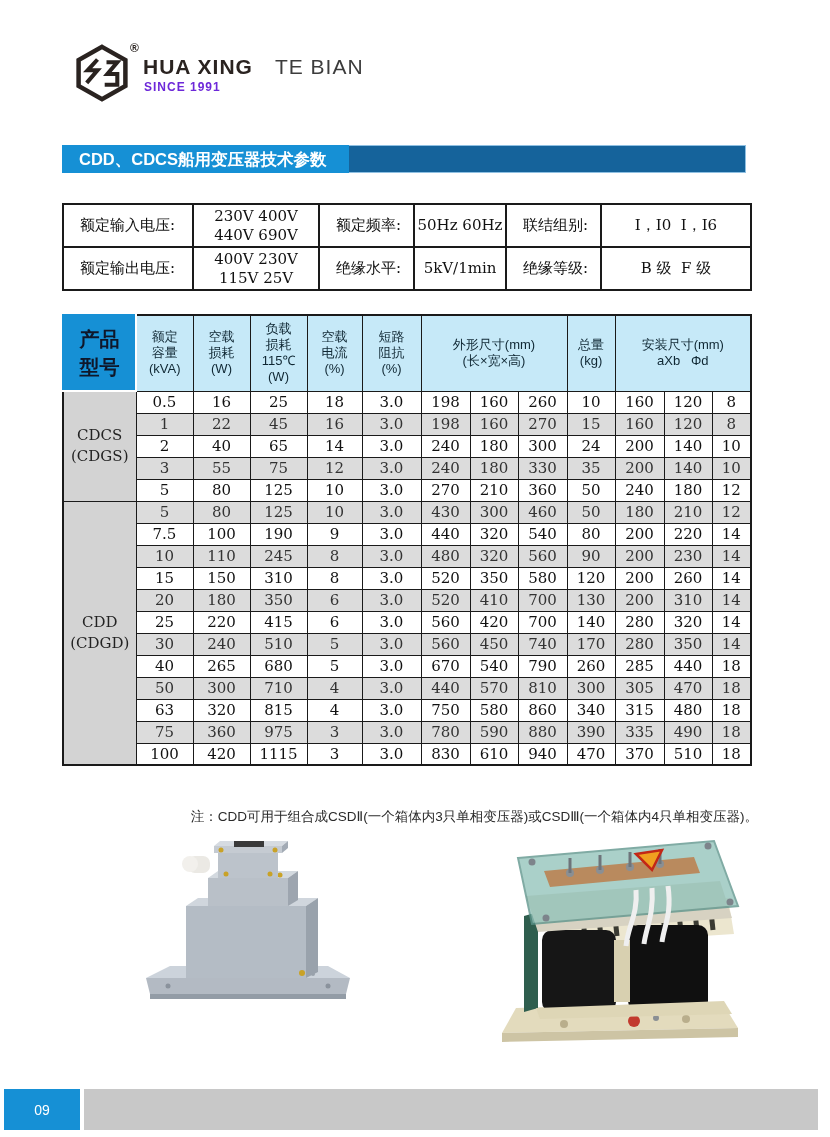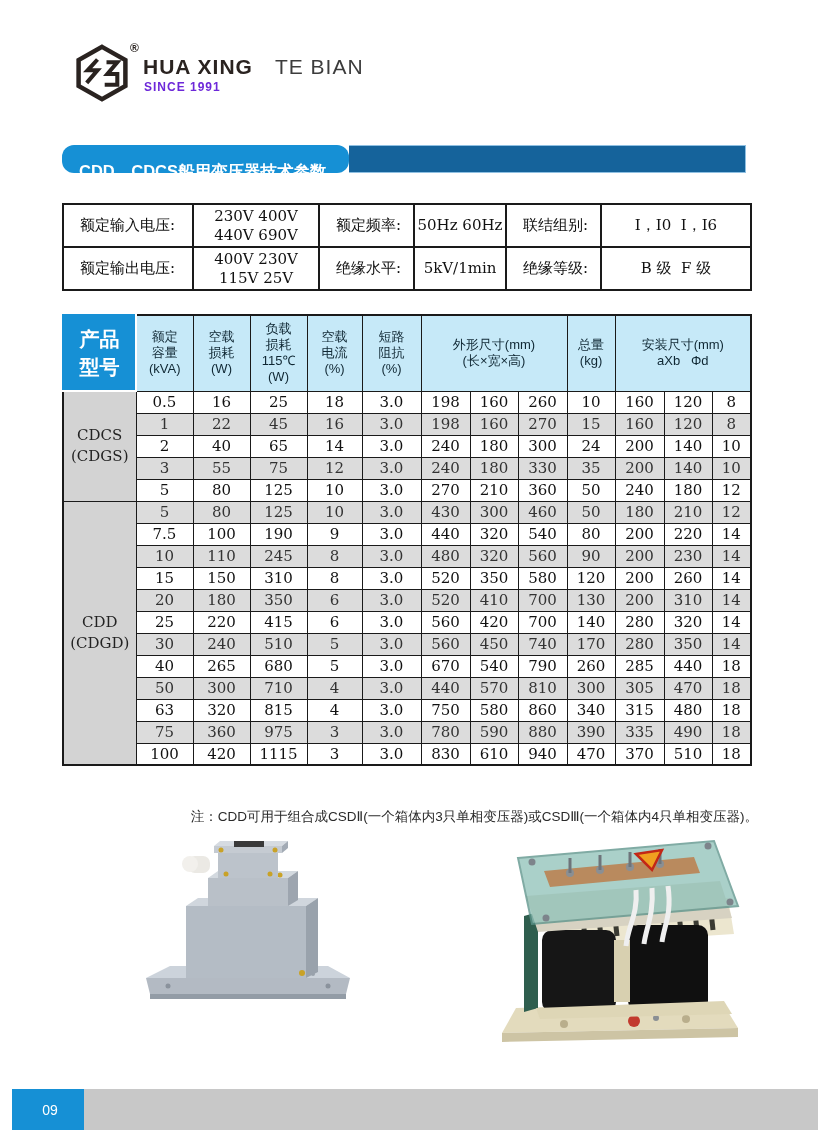--- a/index.html
+++ b/index.html
@@ -25,21 +25,21 @@
   .logo-reg { position:absolute; left:55px; top:-3px; font-size:12px; color:#2a2320; font-weight:bold; }
   .logo-brand { position:absolute; left:68px; top:11px; font-size:21px; letter-spacing:1px; color:#2a2320; white-space:nowrap; }
   .logo-brand .bold { font-weight:bold;margin-top:20px; }
   .logo-brand .light { font-weight:normal; color:#3c3c3c; margin-left:22px; }
   .logo-since { position:absolute; left:69px; top:36px; font-size:12px; font-weight:bold; color:#6d28d9; letter-spacing:1px; }
 
   
   .title-bar { position:absolute; left:62px; top:145px; width:684px; height:28px; display:flex; }
   .title-left {
     background:var(--accent-blue); color:#ffffff; font-weight:bold;
-    font-size:16.5px; line-height:28px; padding:12px 22px 0 17px; white-space:nowrap;border-radius:12px;
+    font-size:16.5px; line-height:28px; padding:0 22px 0 17px; white-space:nowrap;
   }
   .title-right { background:var(--dark-blue); flex:1; border:1px solid #8fc0e2; border-left:none; }
 
   
   .specs-table {
     position:absolute; left:62px; top:203px; width:688px;
     border-collapse:collapse; table-layout:fixed;
     font-family:"DejaVu Serif", serif; color:#111;
   }
   .specs-table td { border:2px solid var(--ink); height:43px; font-size:15px; white-space:pre; }
@@ -47,21 +47,21 @@
   .spec-value { text-align:center; line-height:19px; }
 
   
   .main-table {
     position:absolute; left:62px; top:314px; width:688px;
     border-collapse:collapse; table-layout:fixed;
     border:2px solid var(--ink);
   }
   .main-table th, .main-table td { border:1px solid var(--ink); text-align:center; vertical-align:middle; }
   .corner-cell {
-    background:var(--accent-blue); color:#ffffff; font-weight:bold;
+    background:var(--accent-blue); color:#0f172a; font-weight:bold;
     font-size:20px; line-height:28px; white-space:pre-line;
     border-right:2px solid #ffffff !important;
     border-bottom:2px solid #ffffff !important;
     border-top:2px solid var(--accent-blue) !important;
     border-left:2px solid var(--accent-blue) !important;
   }
   .hdr-cell {
     background:var(--header-light-blue); color:#0f2733;
     font-size:13px; line-height:16px; font-weight:normal;
     height:76px; white-space:pre;
@@ -81,21 +81,21 @@
     position:absolute; left:62px; top:808px; width:696px;
     text-align:right; font-size:13.5px; color:#2a2a2a;
   }
 
   
   .photo-left  { position:absolute; left:128px; top:826px; }
   .photo-right { position:absolute; left:486px; top:818px; }
 
   
   .footer-page {
-    position:absolute; left:12px; top:1089px; width:76px; height:41px;
+    position:absolute; left:4px; top:1089px; width:76px; height:41px;
     background:var(--accent-blue); color:#ffffff; font-size:14px;
     display:flex; align-items:center; justify-content:center;
   }
   .footer-bar { position:absolute; left:84px; top:1089px; width:734px; height:41px; background:var(--footer-gray); }
 </style>
 </head>
 <body>
 
 <div class="logo">
   <svg class="logo-hex" width="54" height="58" viewBox="0 0 60 64">

